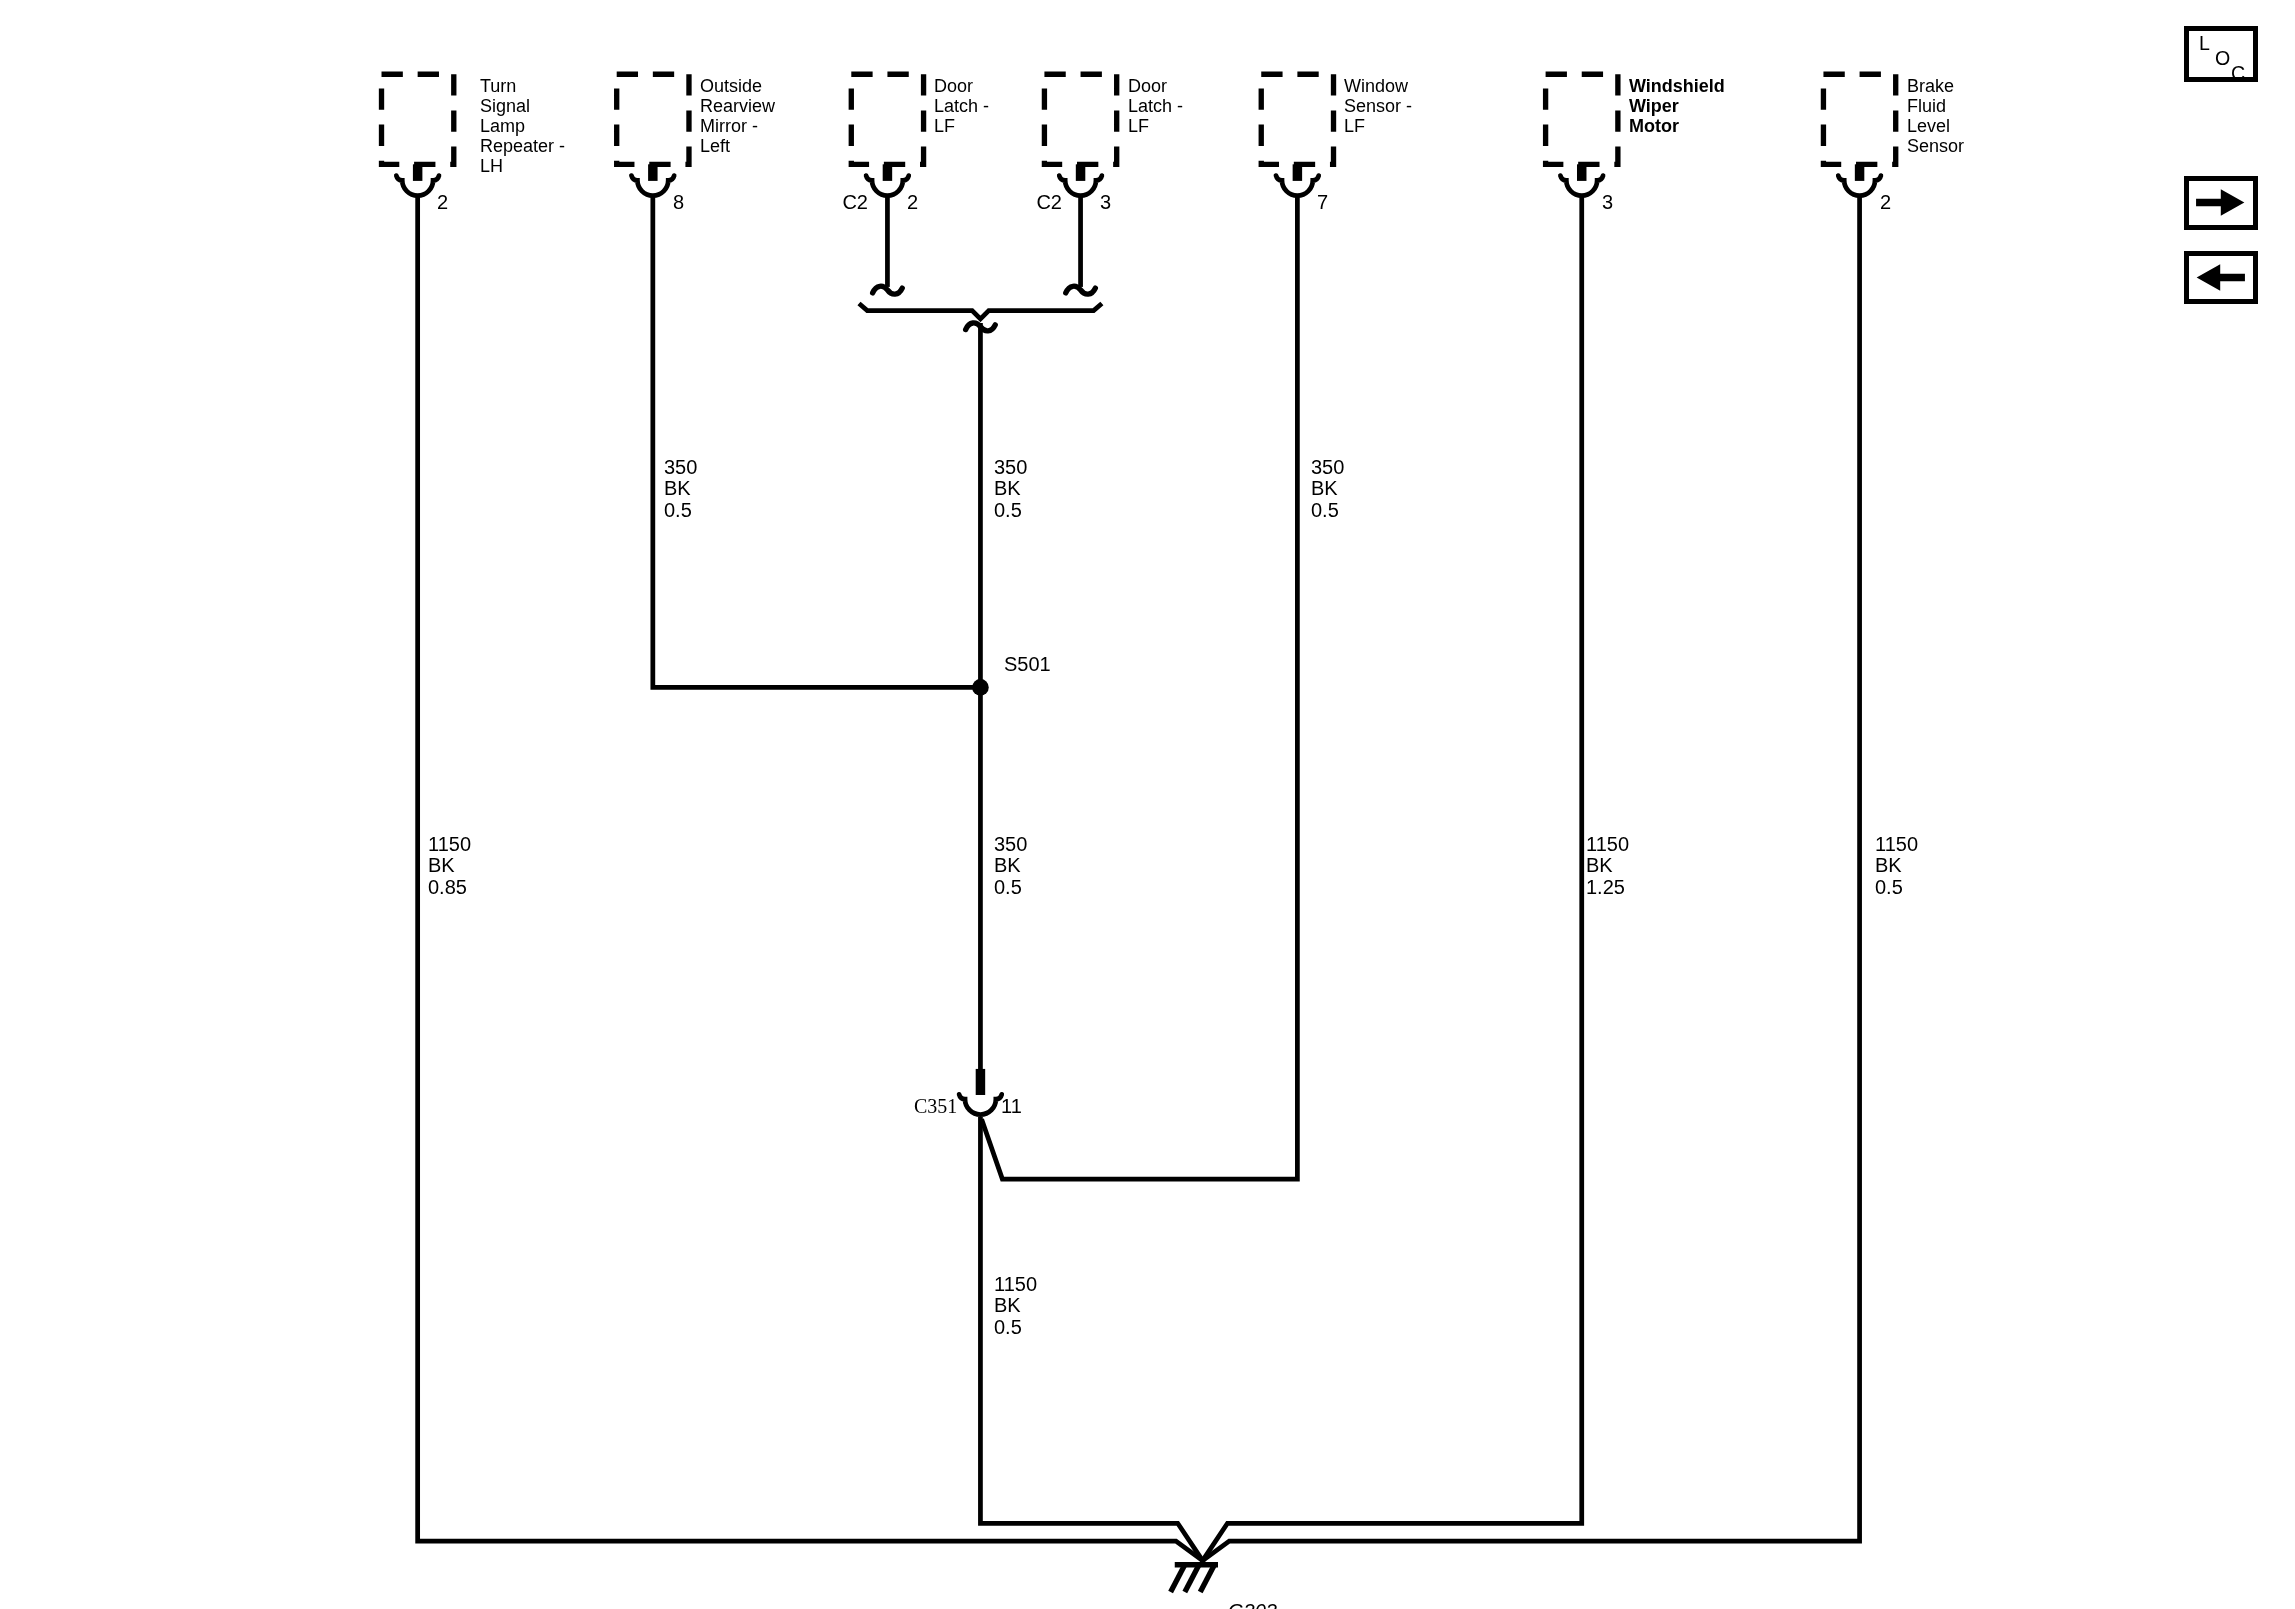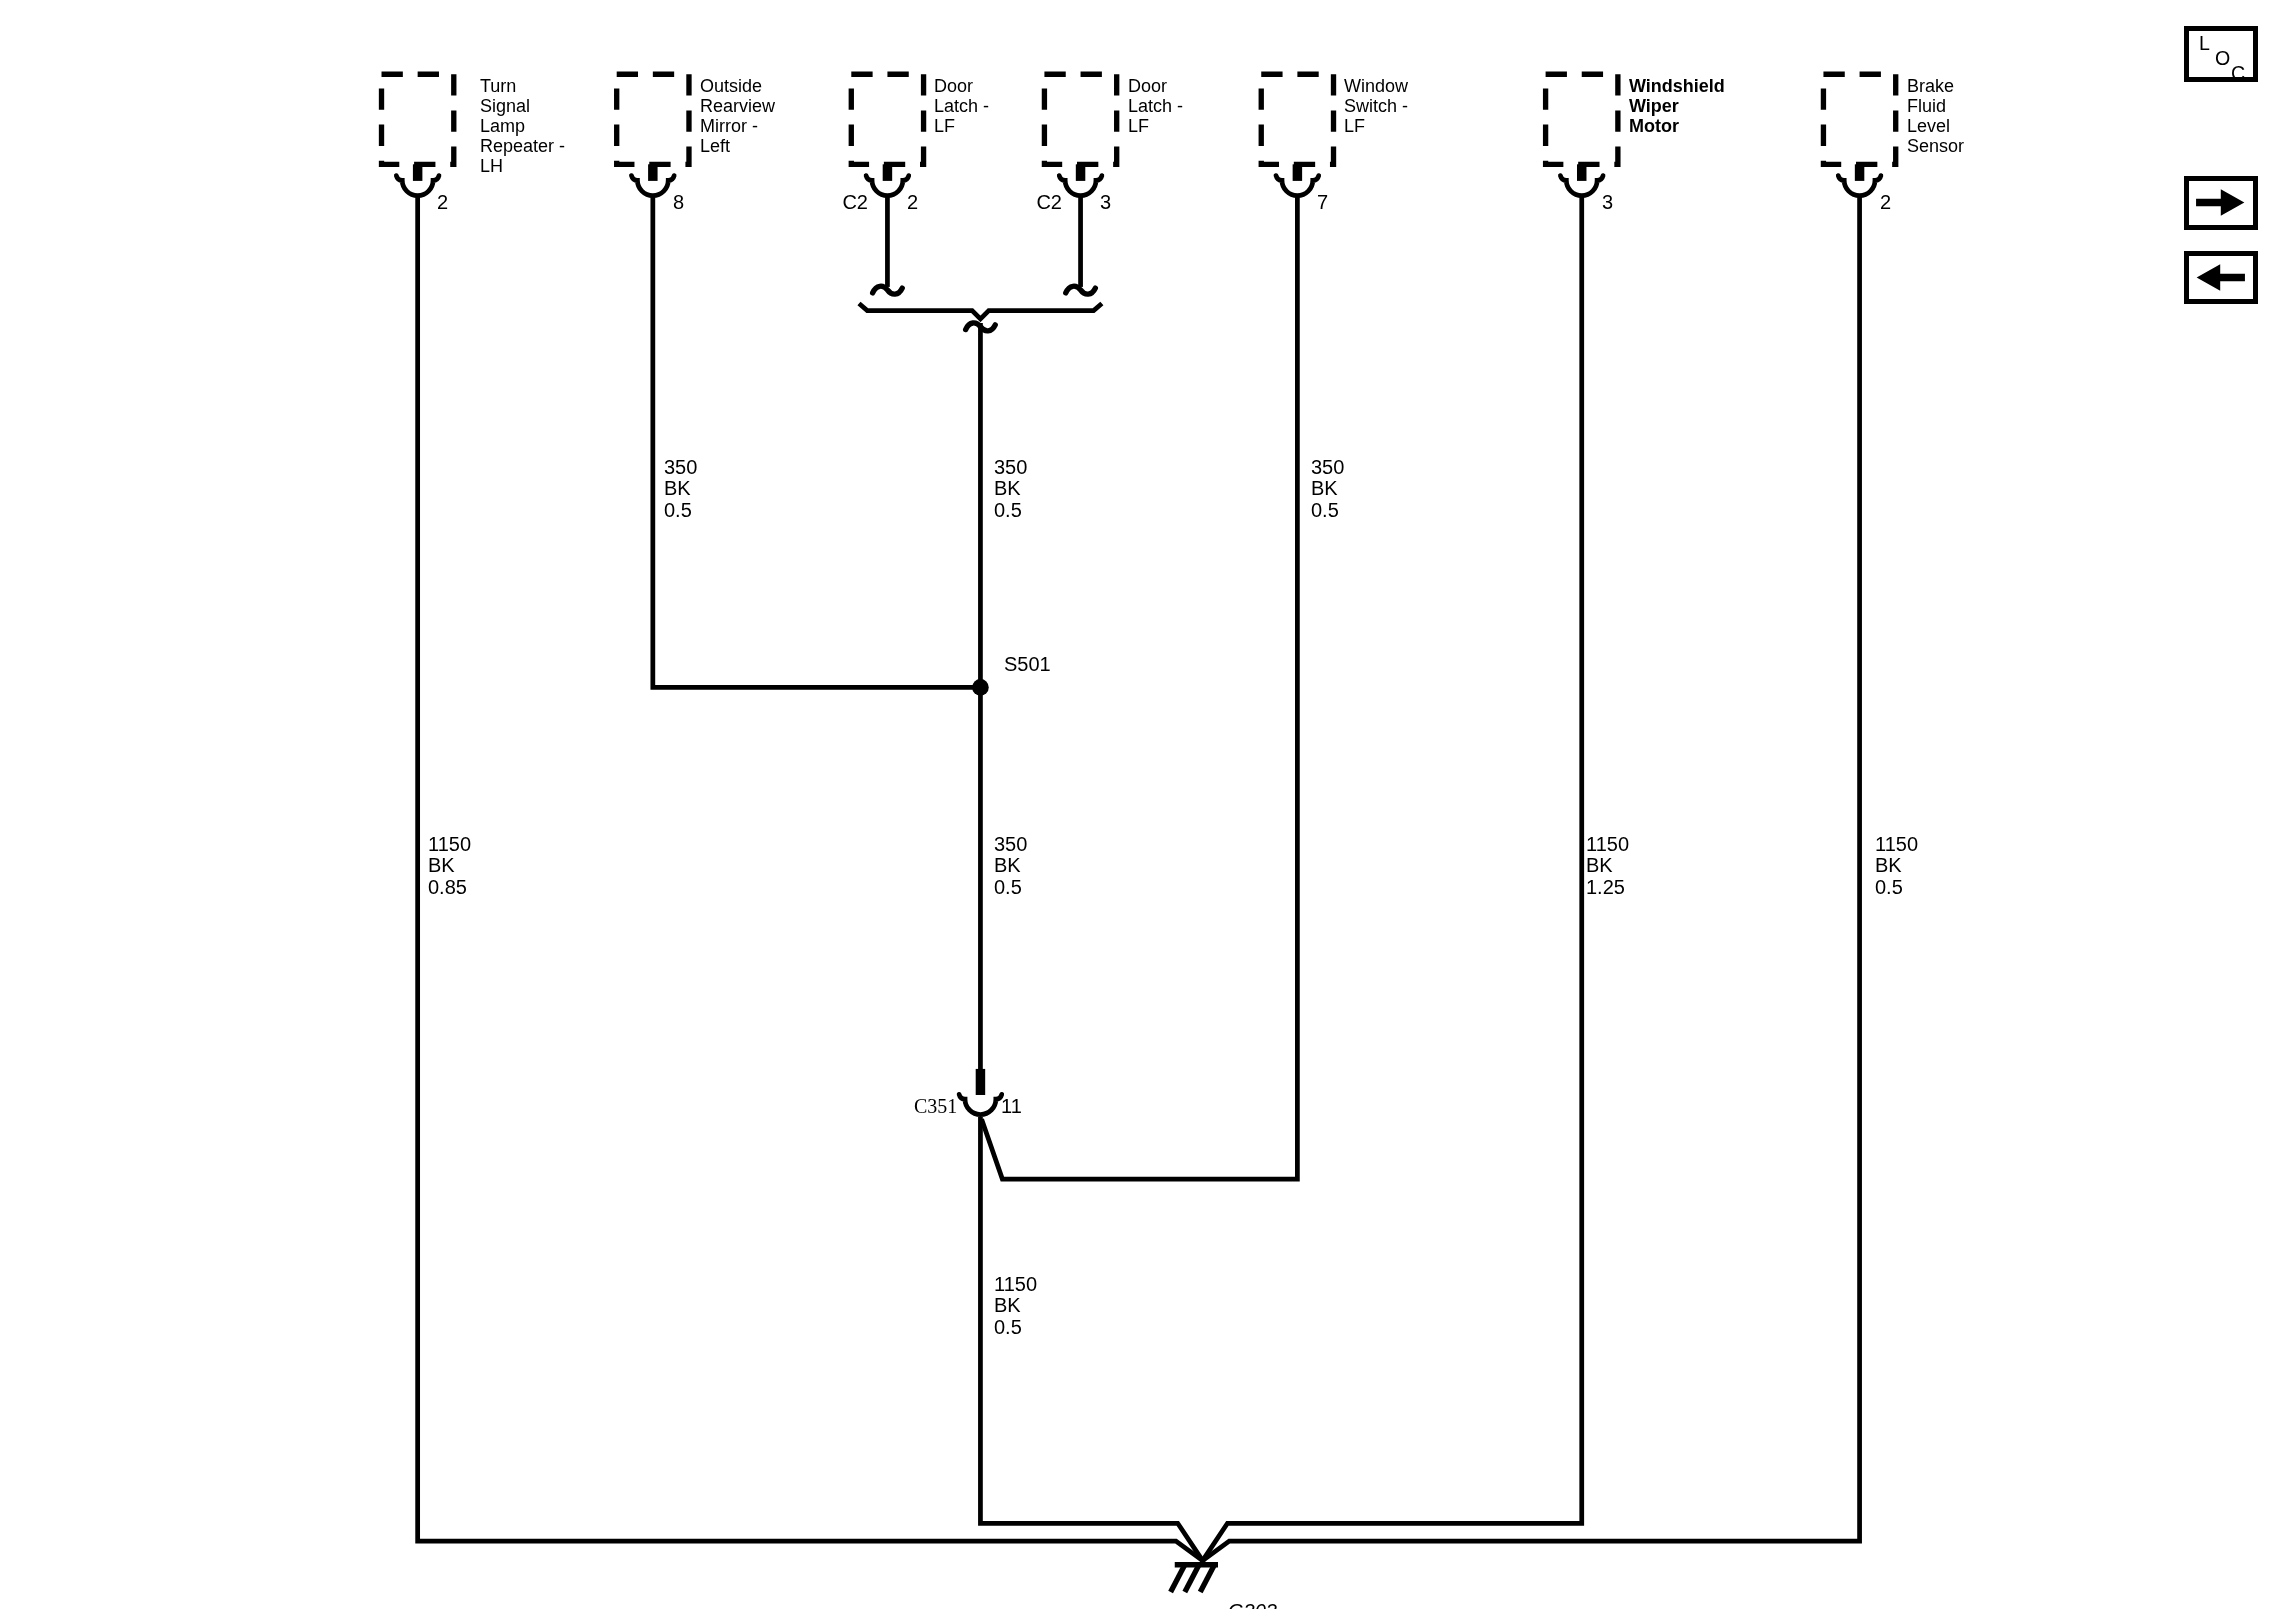--- a/index.html
+++ b/index.html
@@ -124,21 +124,21 @@
 Rearview
 Mirror -
 Left</div>
   <div class="txt comp-label" style="left:934px;top:76px;">Door
 Latch -
 LF</div>
   <div class="txt comp-label" style="left:1128px;top:76px;">Door
 Latch -
 LF</div>
   <div class="txt comp-label" style="left:1344px;top:76px;">Window
-Switch -
+Sensor -
 LF</div>
   <div class="txt comp-label" style="left:1629px;top:76px;font-weight:bold;">Windshield
 Wiper
 Motor</div>
   <div class="txt comp-label" style="left:1907px;top:76px;">Brake
 Fluid
 Level
 Sensor</div>
 
   <div class="txt pin" style="left:437px;top:192px;">2</div>

